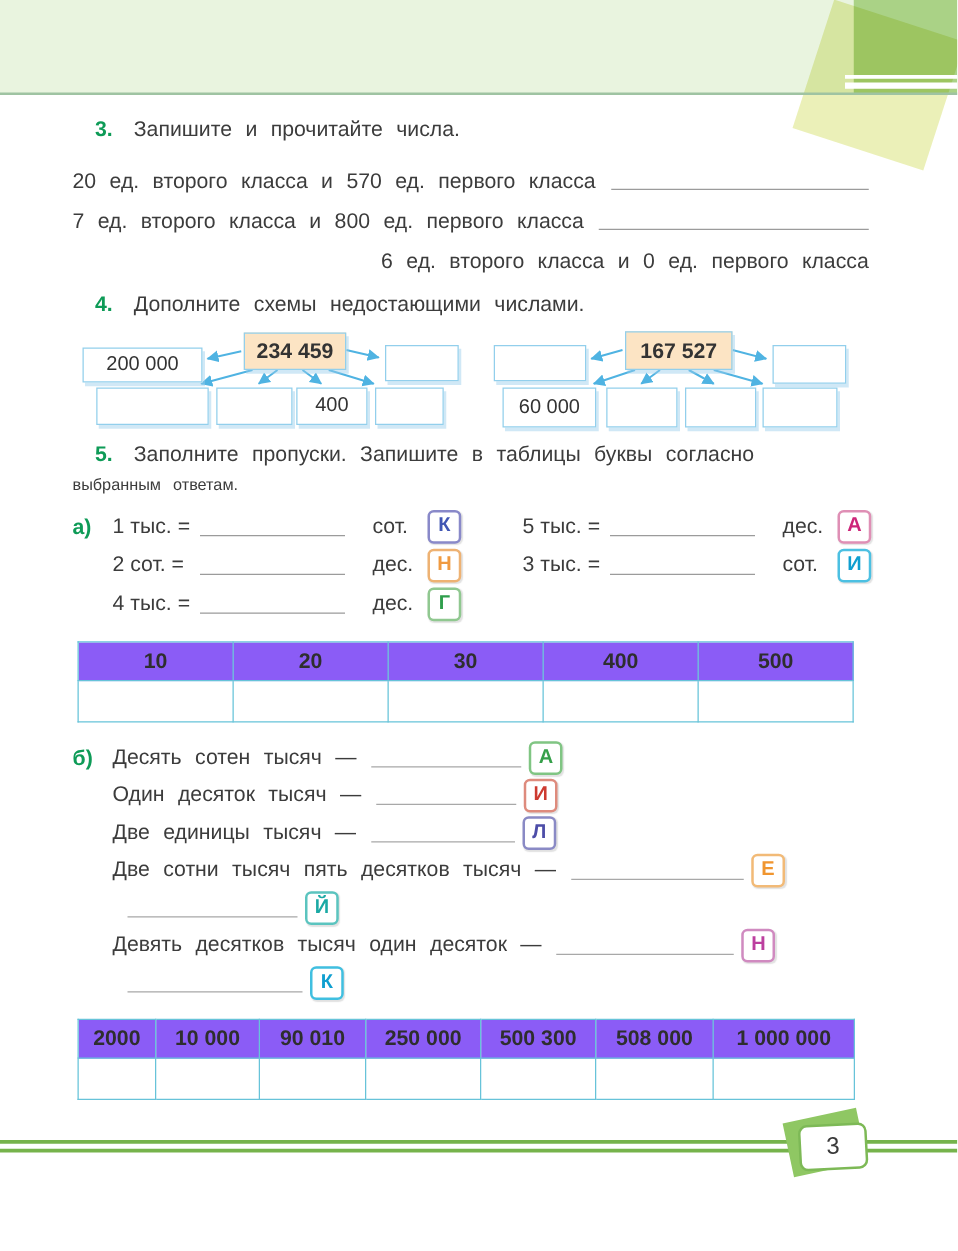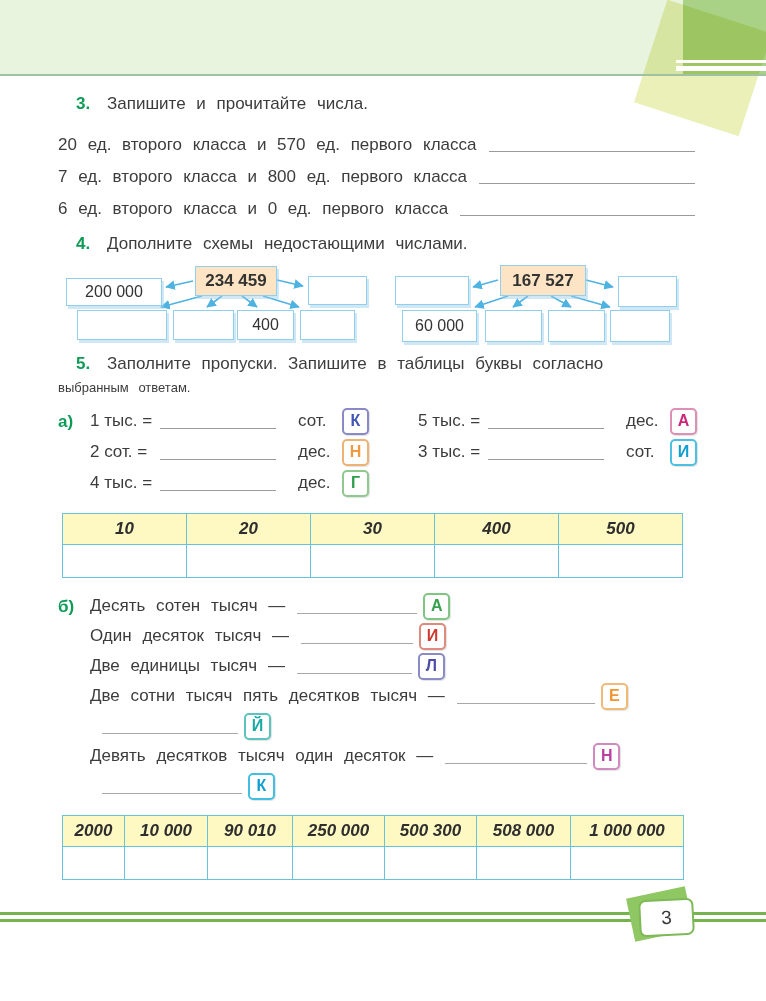--- a/index.html
+++ b/index.html
@@ -52,21 +52,21 @@
   .lb-b-n{border-color:#d08ac0;color:#bc3f9f;}
   .lb-b-k{border-color:#40bfe0;color:#0f9fd0;}
 
   
   .brow{display:flex;align-items:center;height:26px;font-size:17px;}
   .brow .bl2{border-bottom:1.5px solid #a8a8a8;height:14px;margin-left:12px;}
 
   
   table.anst{border-collapse:collapse;table-layout:fixed;width:621px;}
   table.anst th,table.anst td{border:1.6px solid #67c3d9;padding:0;text-align:center;font-size:17px;color:#2e2e2e;white-space:nowrap;}
-  table.anst th{background:#fef9c3;font-weight:bold;height:30px;font-style:italic;}
+  table.anst th{background:#8b5cf6;font-weight:bold;height:30px;}
   table.anst td{background:#ffffff;height:32px;}
 
   
   .foot-line{position:absolute;left:0;width:766px;height:2.5px;background:#76b34c;}
   .ribbon{position:absolute;left:630px;top:892px;width:60px;height:44px;background:#8fc763;transform:rotate(-12deg);}
   .page-box{position:absolute;left:639px;top:899px;width:51px;height:33px;background:#ffffff;border:2px solid #7db956;border-radius:7px;transform:rotate(-3deg);display:flex;align-items:center;justify-content:center;font-size:19px;color:#3a3a3a;}
 </style>
 </head>
 <body>
 
@@ -84,21 +84,21 @@
     <span class="task-title ws">Запишите и прочитайте числа.</span>
   </div>
   <div class="abs body-line ws" style="left:58px;top:135px;width:637px;">
     <span>20 ед. второго класса и 570 ед. первого класса</span>
     <span class="fill-line"></span>
   </div>
   <div class="abs body-line ws" style="left:58px;top:167px;width:637px;">
     <span>7 ед. второго класса и 800 ед. первого класса</span>
     <span class="fill-line"></span>
   </div>
-  <div class="abs body-line ws" style="left:58px;top:199px;width:637px;">
+  <div class="abs body-line ws" style="left:58px;top:199px;width:637px;flex-direction:column;">
     <span>6 ед. второго класса и 0 ед. первого класса</span>
     <span class="fill-line"></span>
   </div>
 
   <div class="abs task-head" style="left:76px;top:234px;">
     <span class="task-num">4.</span>
     <span class="task-title ws">Дополните схемы недостающими числами.</span>
   </div>
 
   <div class="scheme" style="left:60px;top:260px;width:310px;height:85px;">

